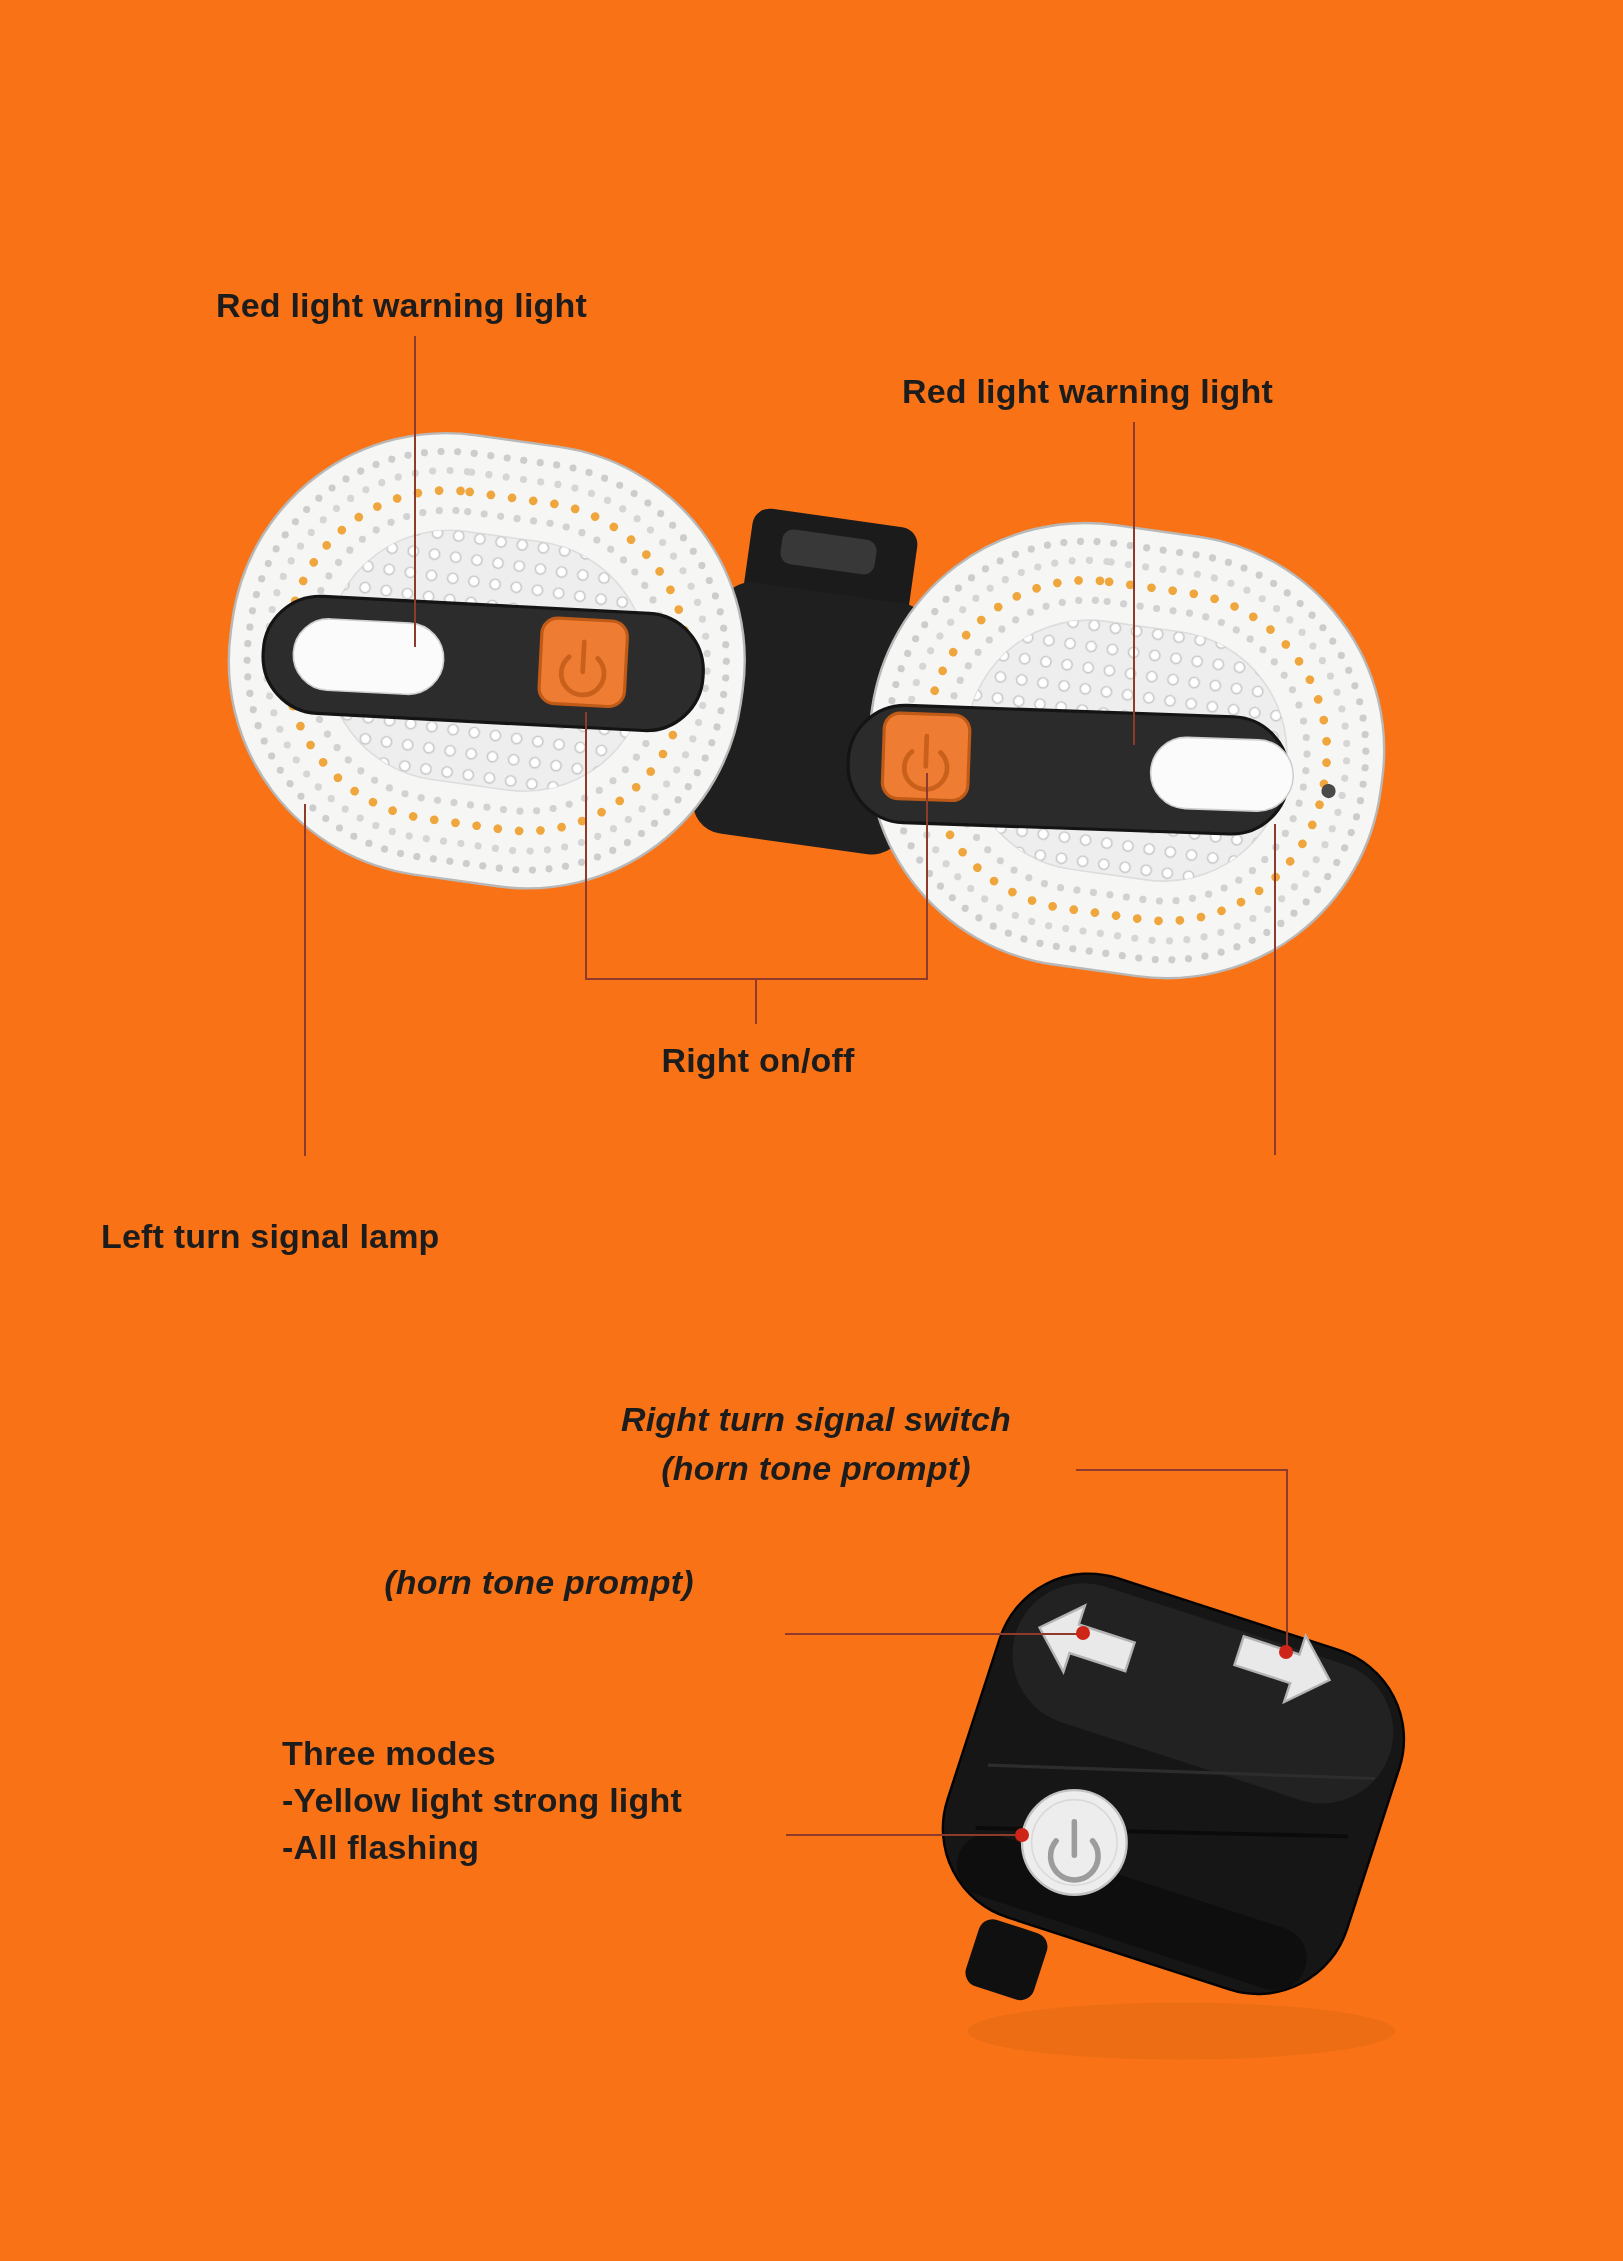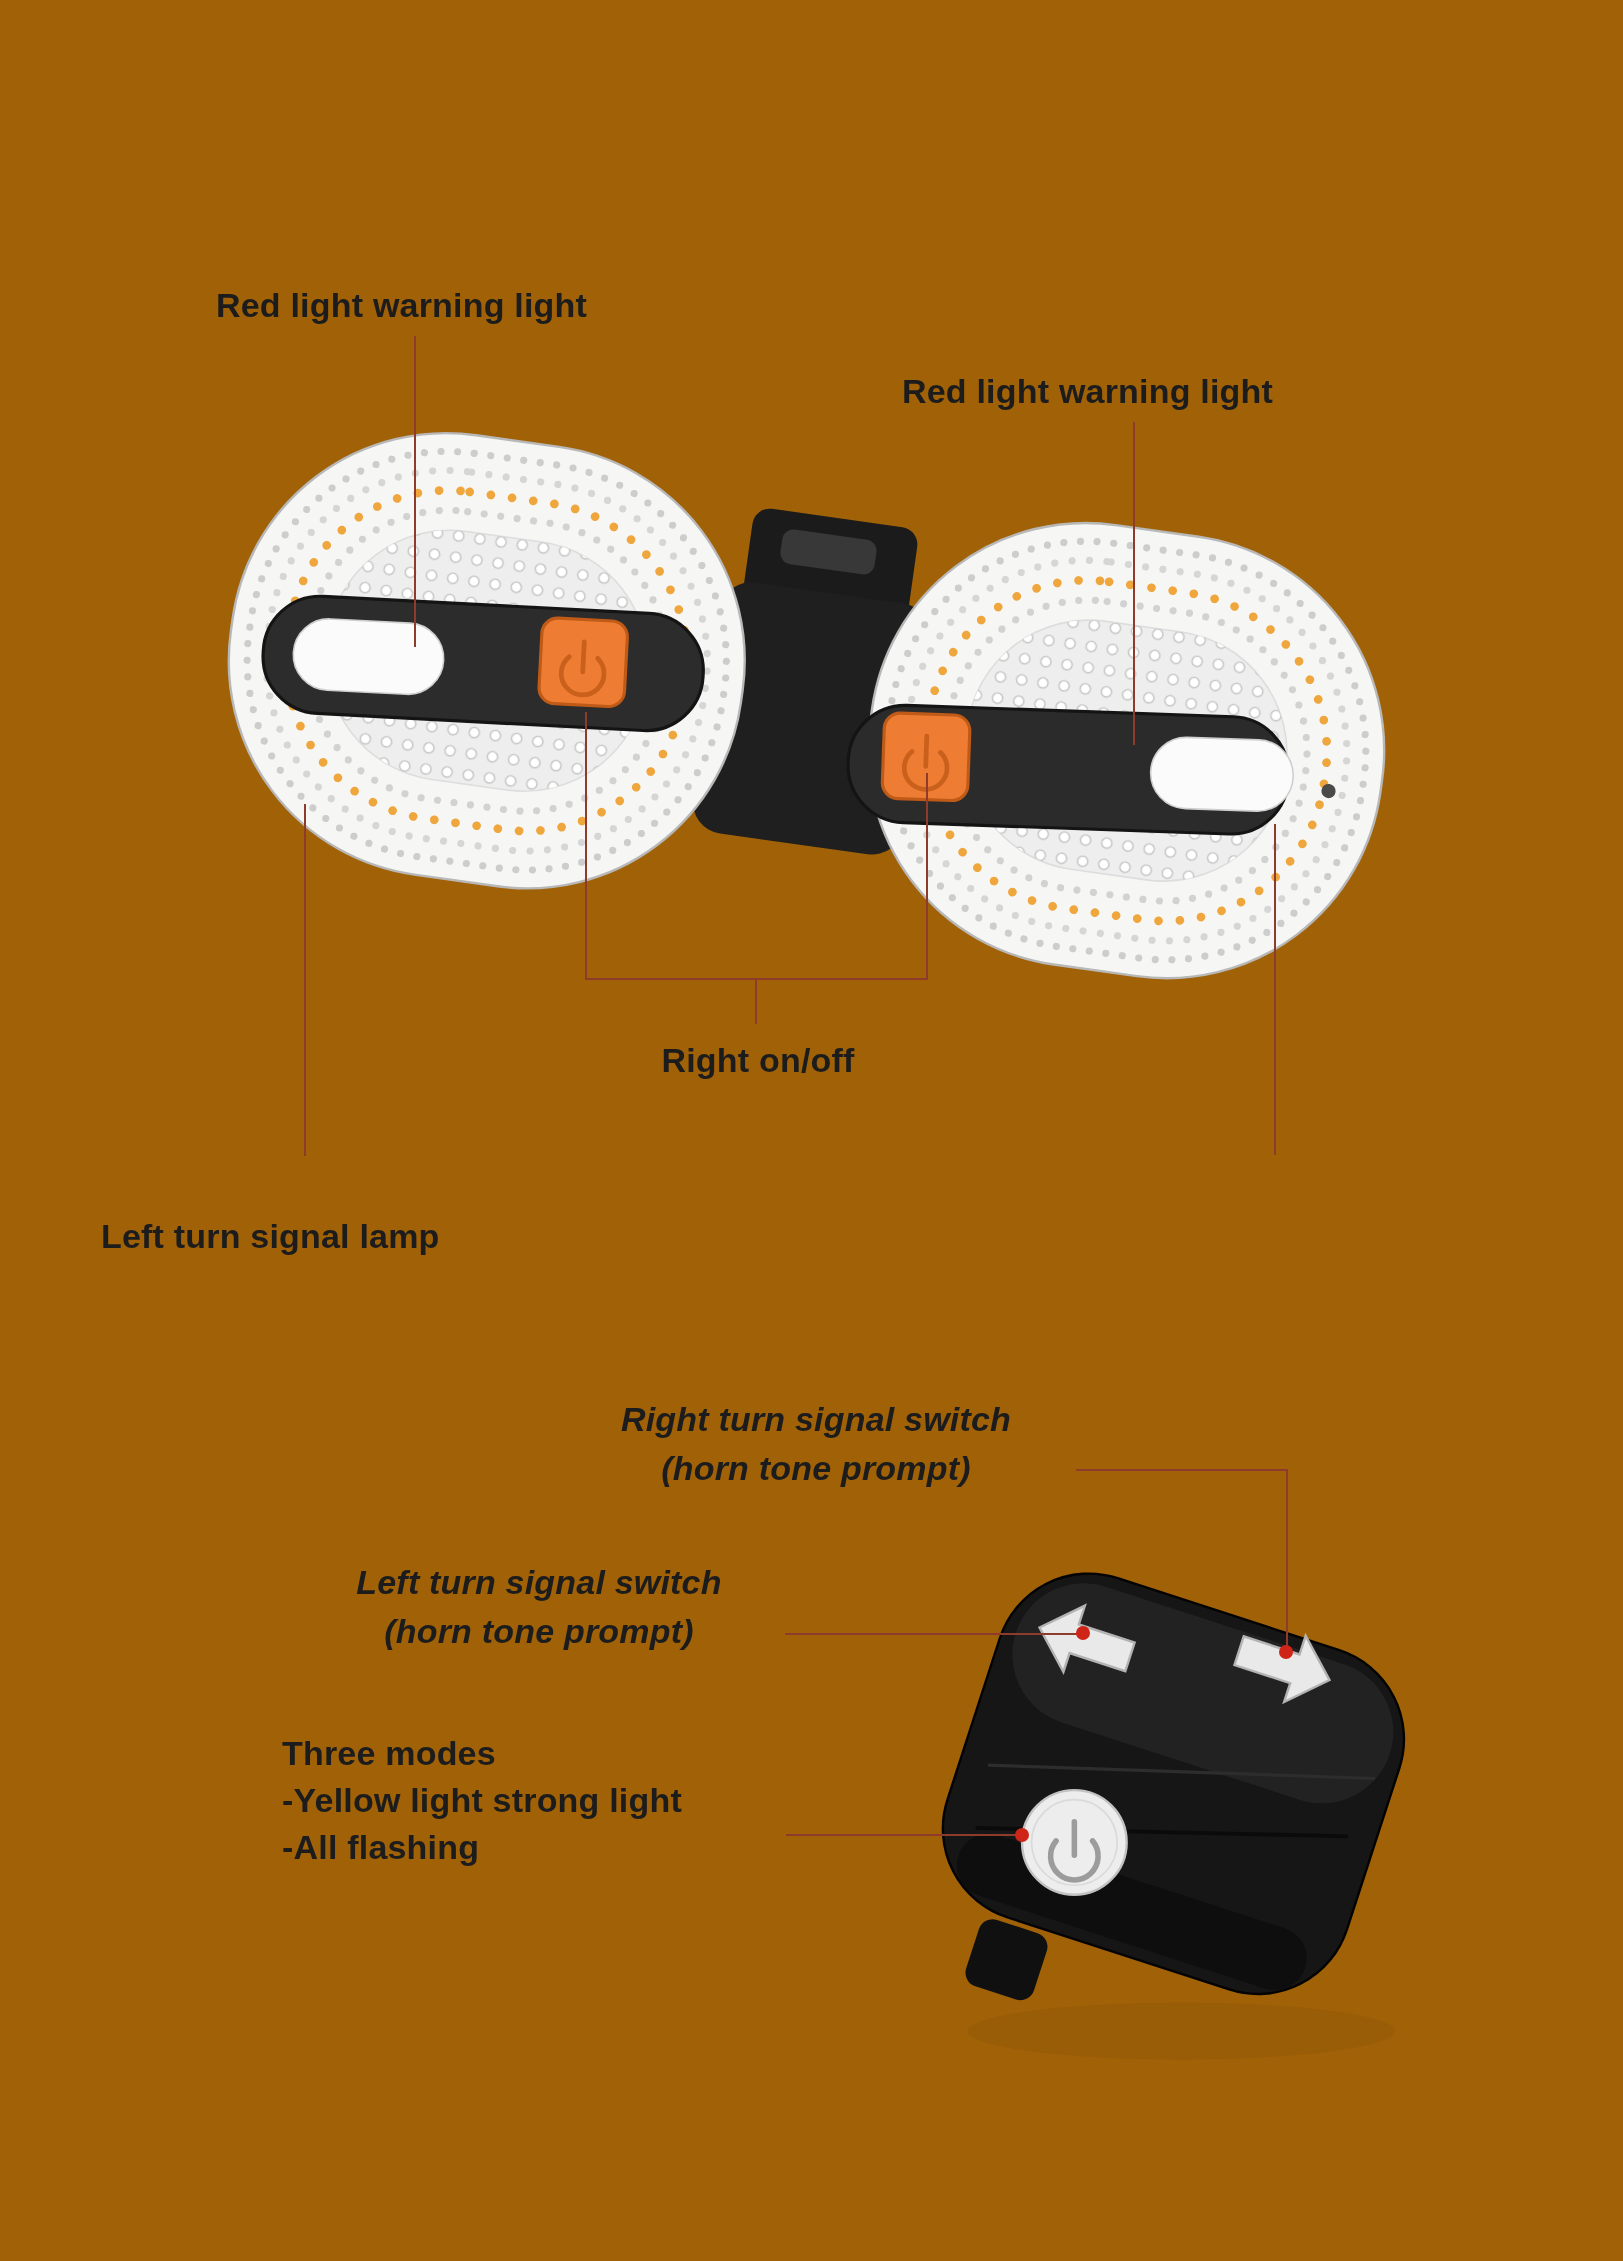--- a/index.html
+++ b/index.html
@@ -1,16 +1,16 @@
 <!DOCTYPE html>
 <html style="--callout: #8e3b2c; --dot: #cf2418; --text: #1c1c1c; --orange: #ee7d33; --amber: #efa63d;font-size:12.7px"><head>
 <meta charset="utf-8">
 <style>
   html,body{margin:0;padding:0;background:#fff;}
-  .canvas{position:relative;width:1623px;height:2261px;background:#a16207;overflow:hidden;
+  .canvas{position:relative;width:1623px;height:2261px;background:#f97316;overflow:hidden;
           font-family:"Liberation Sans",sans-serif;color:var(--text,#1c1c1c);}
   .illus{position:absolute;z-index:1;}
   .label{position:absolute;font-size:34px;font-weight:600;letter-spacing:0.2px;color:var(--text,#1c1c1c);
          white-space:nowrap;z-index:4;line-height:41px;}
   .block{text-align:center;line-height:49px;font-style:italic;}
   .modes{text-align:left;line-height:47px;}
   .cline{position:absolute;background:var(--callout,#8e3b2c);z-index:3;}
   .v{width:2.4px;}
   .h{height:2.4px;}
   .dot{position:absolute;width:14.3px;height:14.3px;border-radius:50%;background:var(--dot,#cf2418);z-index:5;}
@@ -133,21 +133,20 @@
   <div class="label" style="left:902px;top:371px">Red light warning light</div>
   <div class="label" style="left:639px;top:1040px;width:238px;text-align:center">Right on/off</div>
   <div class="label" style="left:101px;top:1216px">Left turn signal lamp</div>
 
   <div class="label block" style="left:594px;top:1395px;width:444px">
     <div>Right turn signal switch</div>
     <div>(horn tone prompt)</div>
   </div>
 
   <div class="label block" style="left:317px;top:1558px;width:444px">
-    <div>Left turn signal switch</div>
     <div>(horn tone prompt)</div>
   </div>
 
   <div class="label modes" style="left:282px;top:1730px;width:507px">
     <div>Three modes</div>
     <div>-Yellow light strong light</div>
     <div>-All flashing</div>
   </div>
 
 </div>

